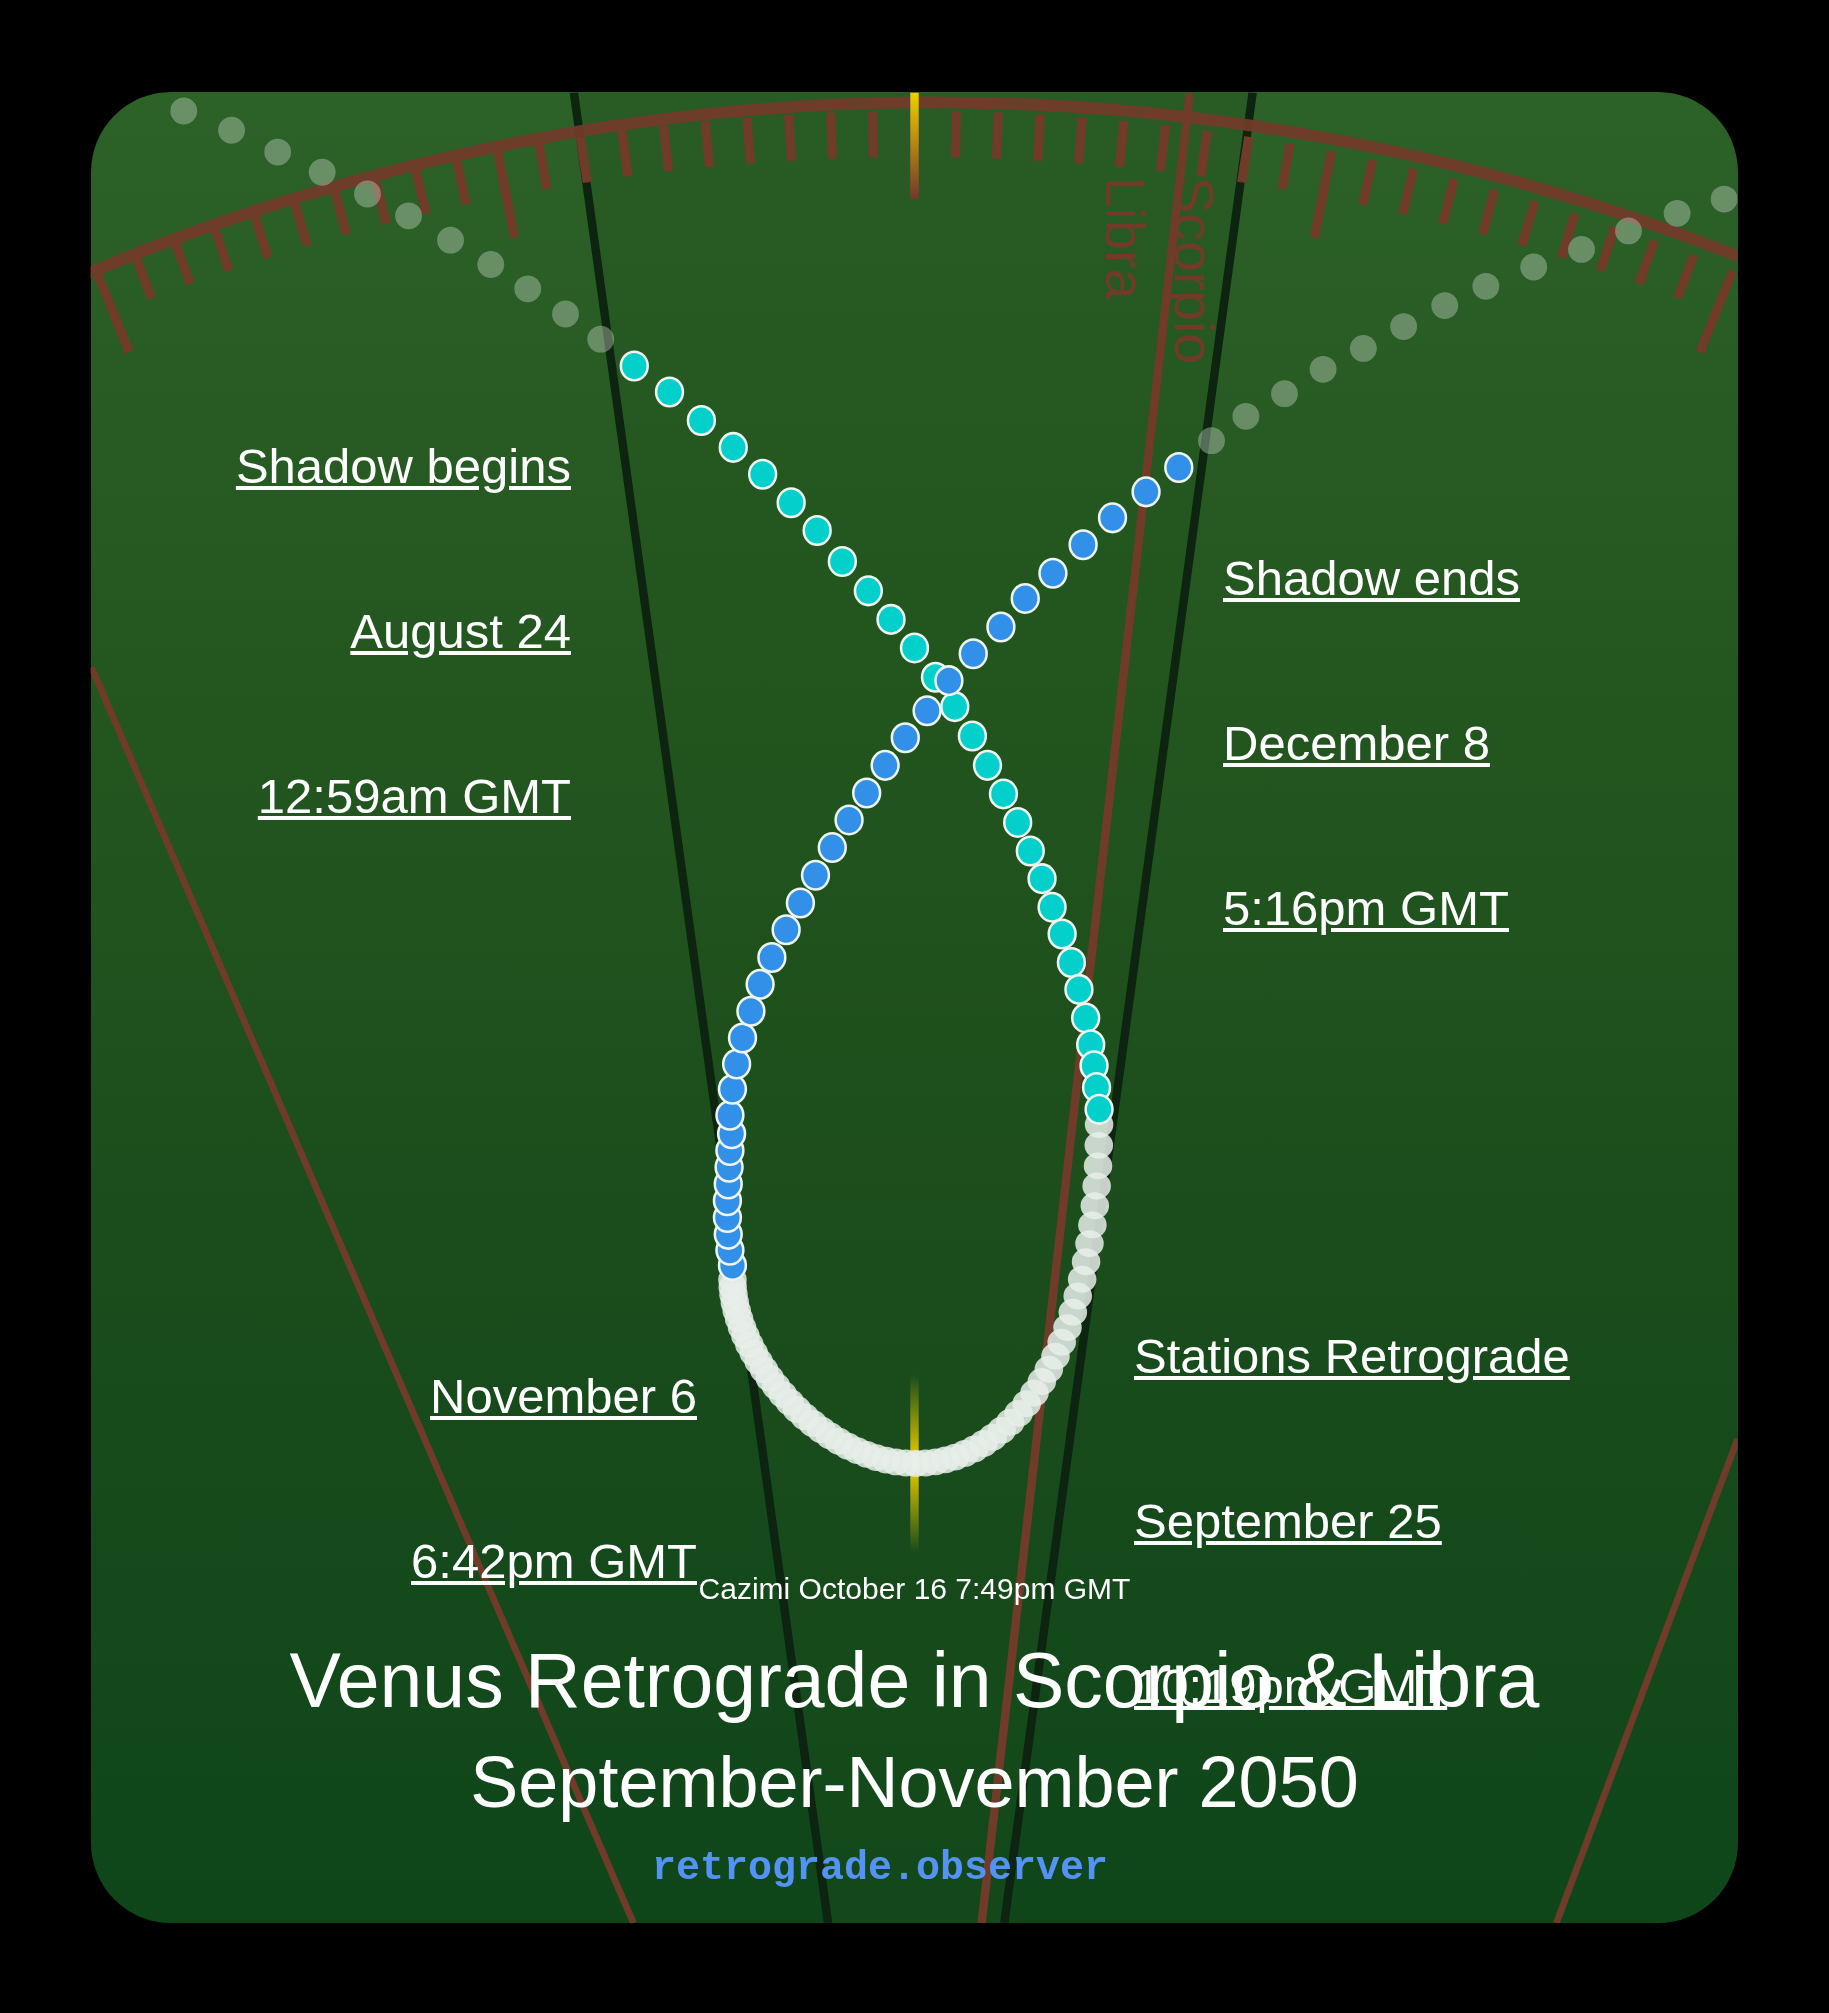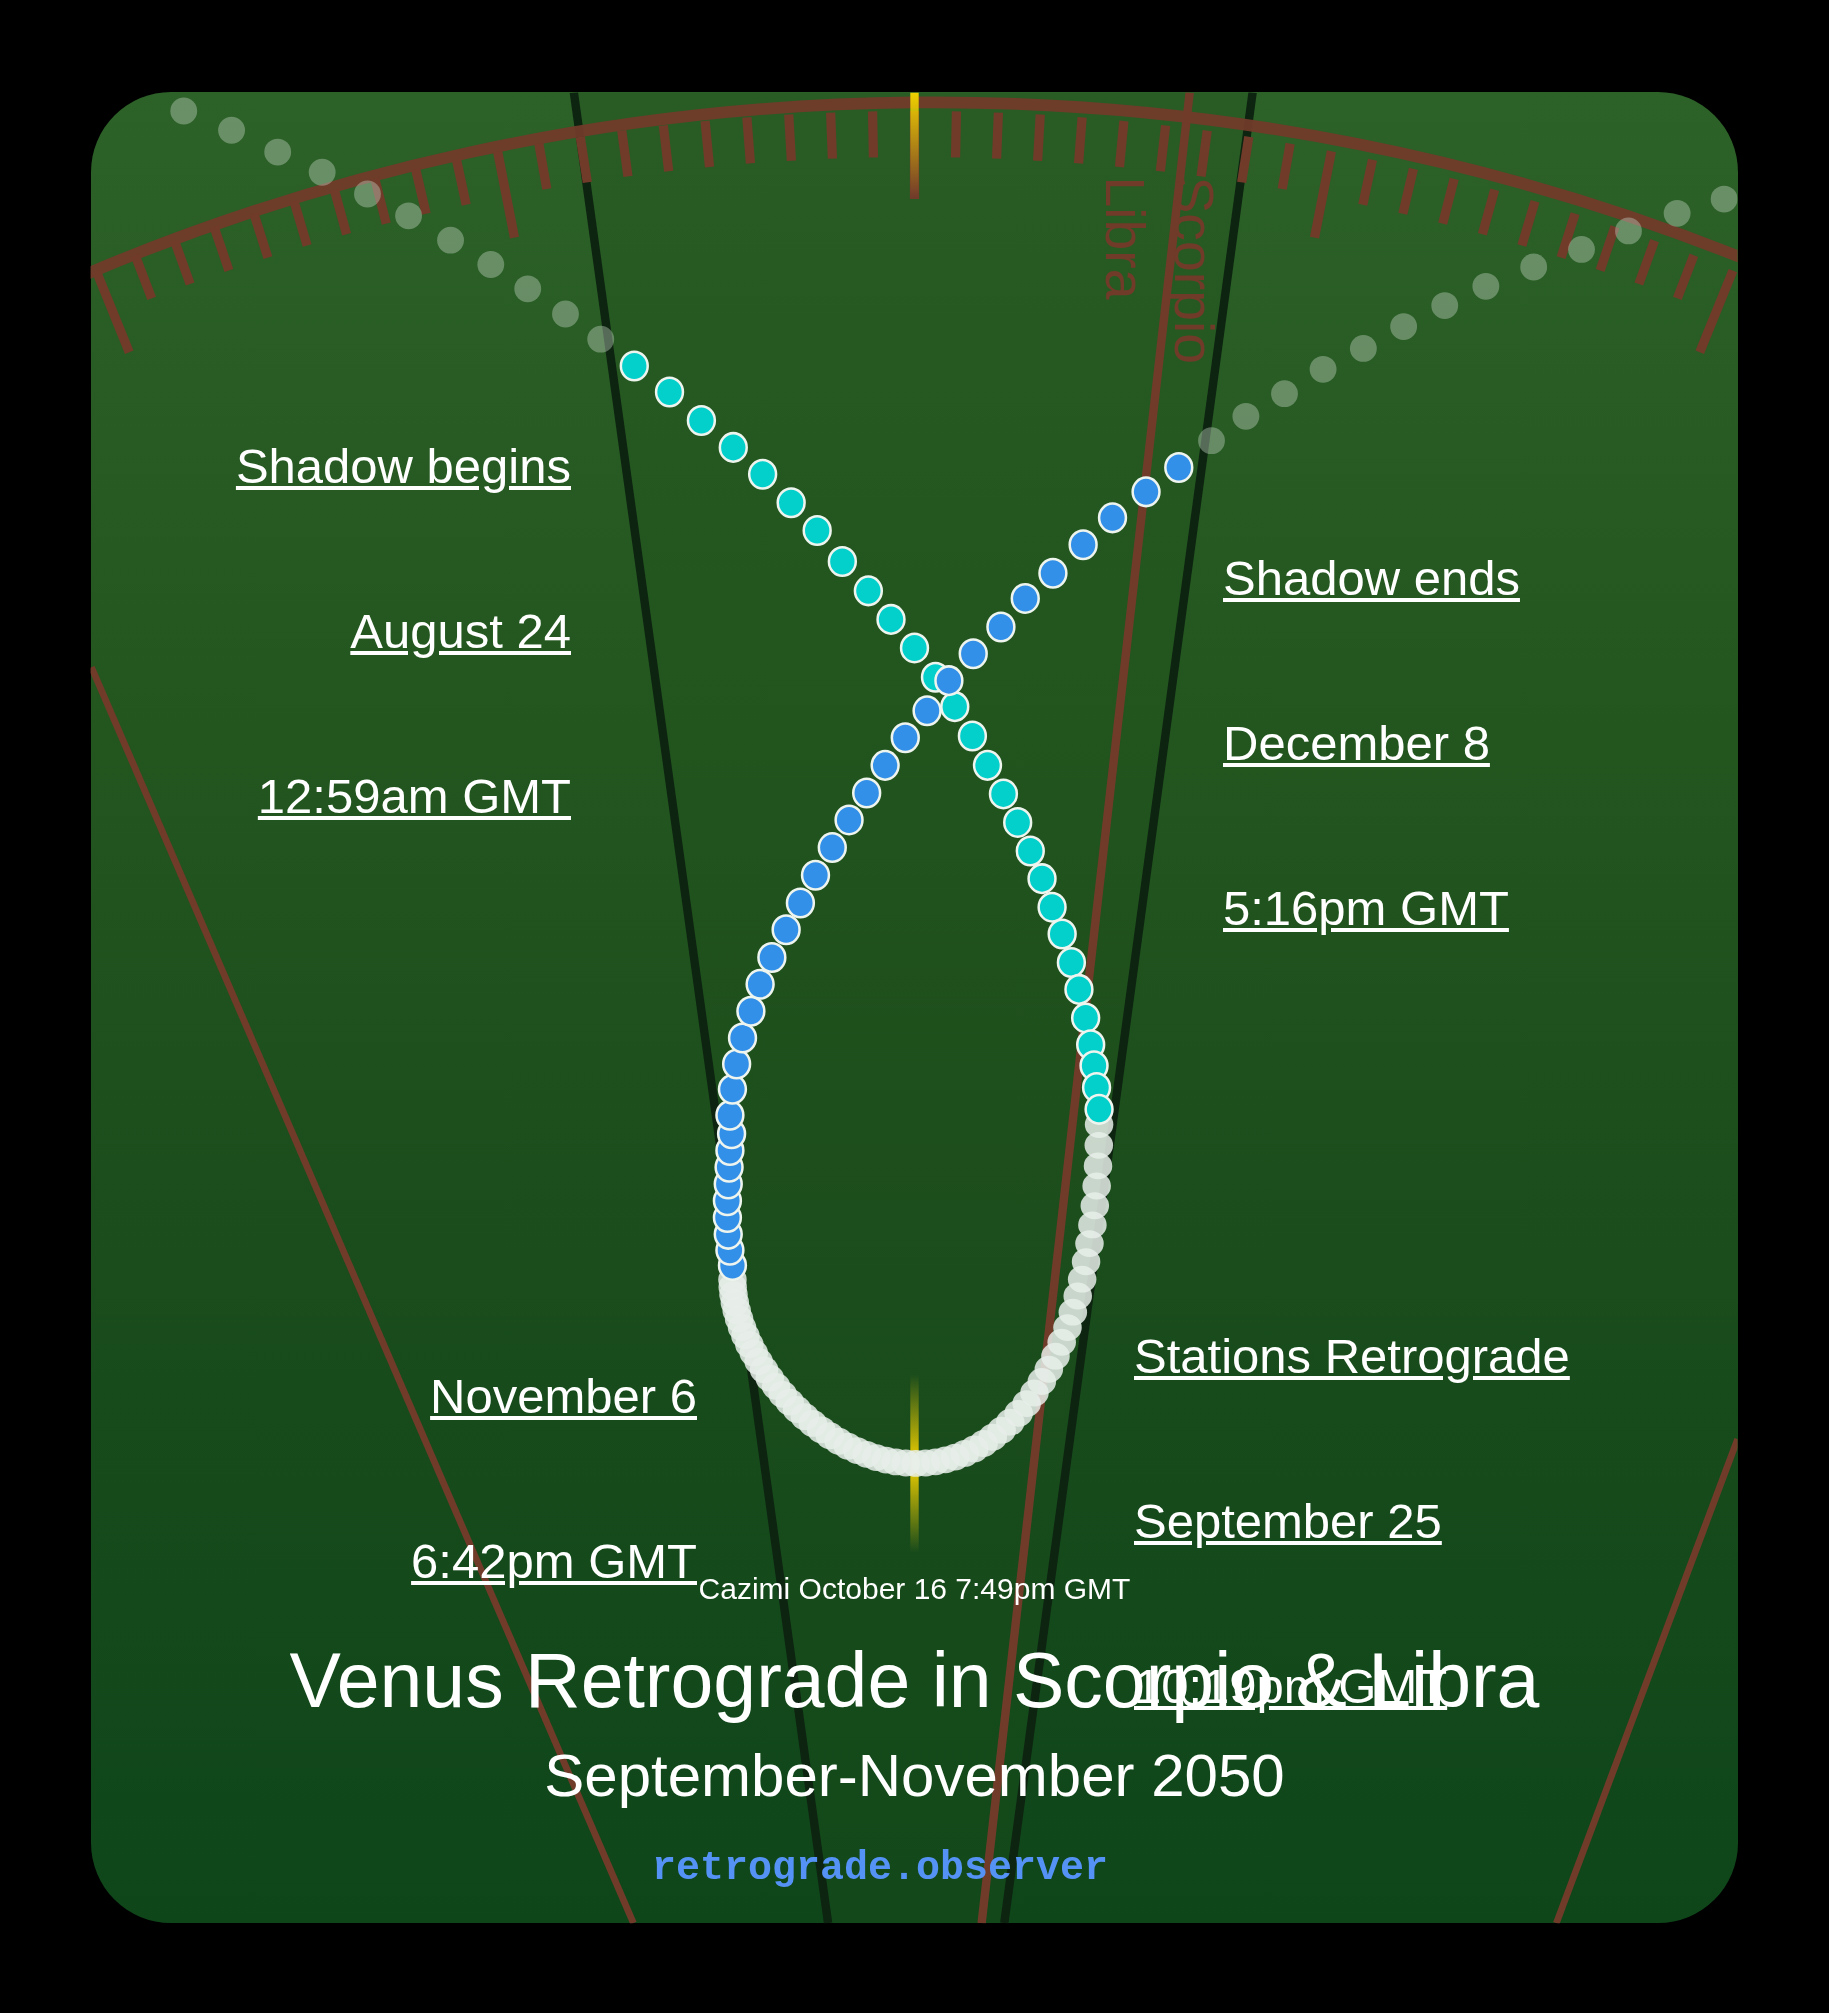--- a/index.html
+++ b/index.html
@@ -10,21 +10,21 @@
     background: linear-gradient(to bottom, #2c6128 0%, #23561f 35%, #1a4c1c 65%, #0e461a 100%);
   }
   #scene { position:absolute; left:0; top:0; }
   .label {
     position:absolute; color:#fff; font-size:49px; line-height:55px; white-space:pre;
   }
   .label div { white-space:nowrap;text-decoration:underline; }
   .right-align { text-align:right; }
   #cazimi { position:absolute; left:0; width:1829px; top:1572px; text-align:center; color:#fff; font-size:30px; }
   #title { position:absolute; left:0; width:1829px; top:1636px; text-align:center; color:#fff; font-size:77px; font-weight:normal; }
-  #subtitle { position:absolute; left:0; width:1829px; top:1741px; text-align:center; color:#fff; font-size:60px; }
+  #subtitle { position:absolute; left:0; width:1829px; top:1741px; text-align:center; color:#fff; font-size:72px; }
   #site { position:absolute; left:0; width:1760px; top:1846px; text-align:center; color:#5592f5; font-size:40px; font-weight:bold; font-family:"Liberation Mono", monospace; }
   .sign { fill:#713b2a; font-size:66px; font-family:"Liberation Sans", sans-serif; }
 </style>
 </head>
 <body>
 
 <div id="card"></div>
 
 <svg id="scene" width="1829" height="2014" viewBox="0 0 2180 2400">
   <defs>

